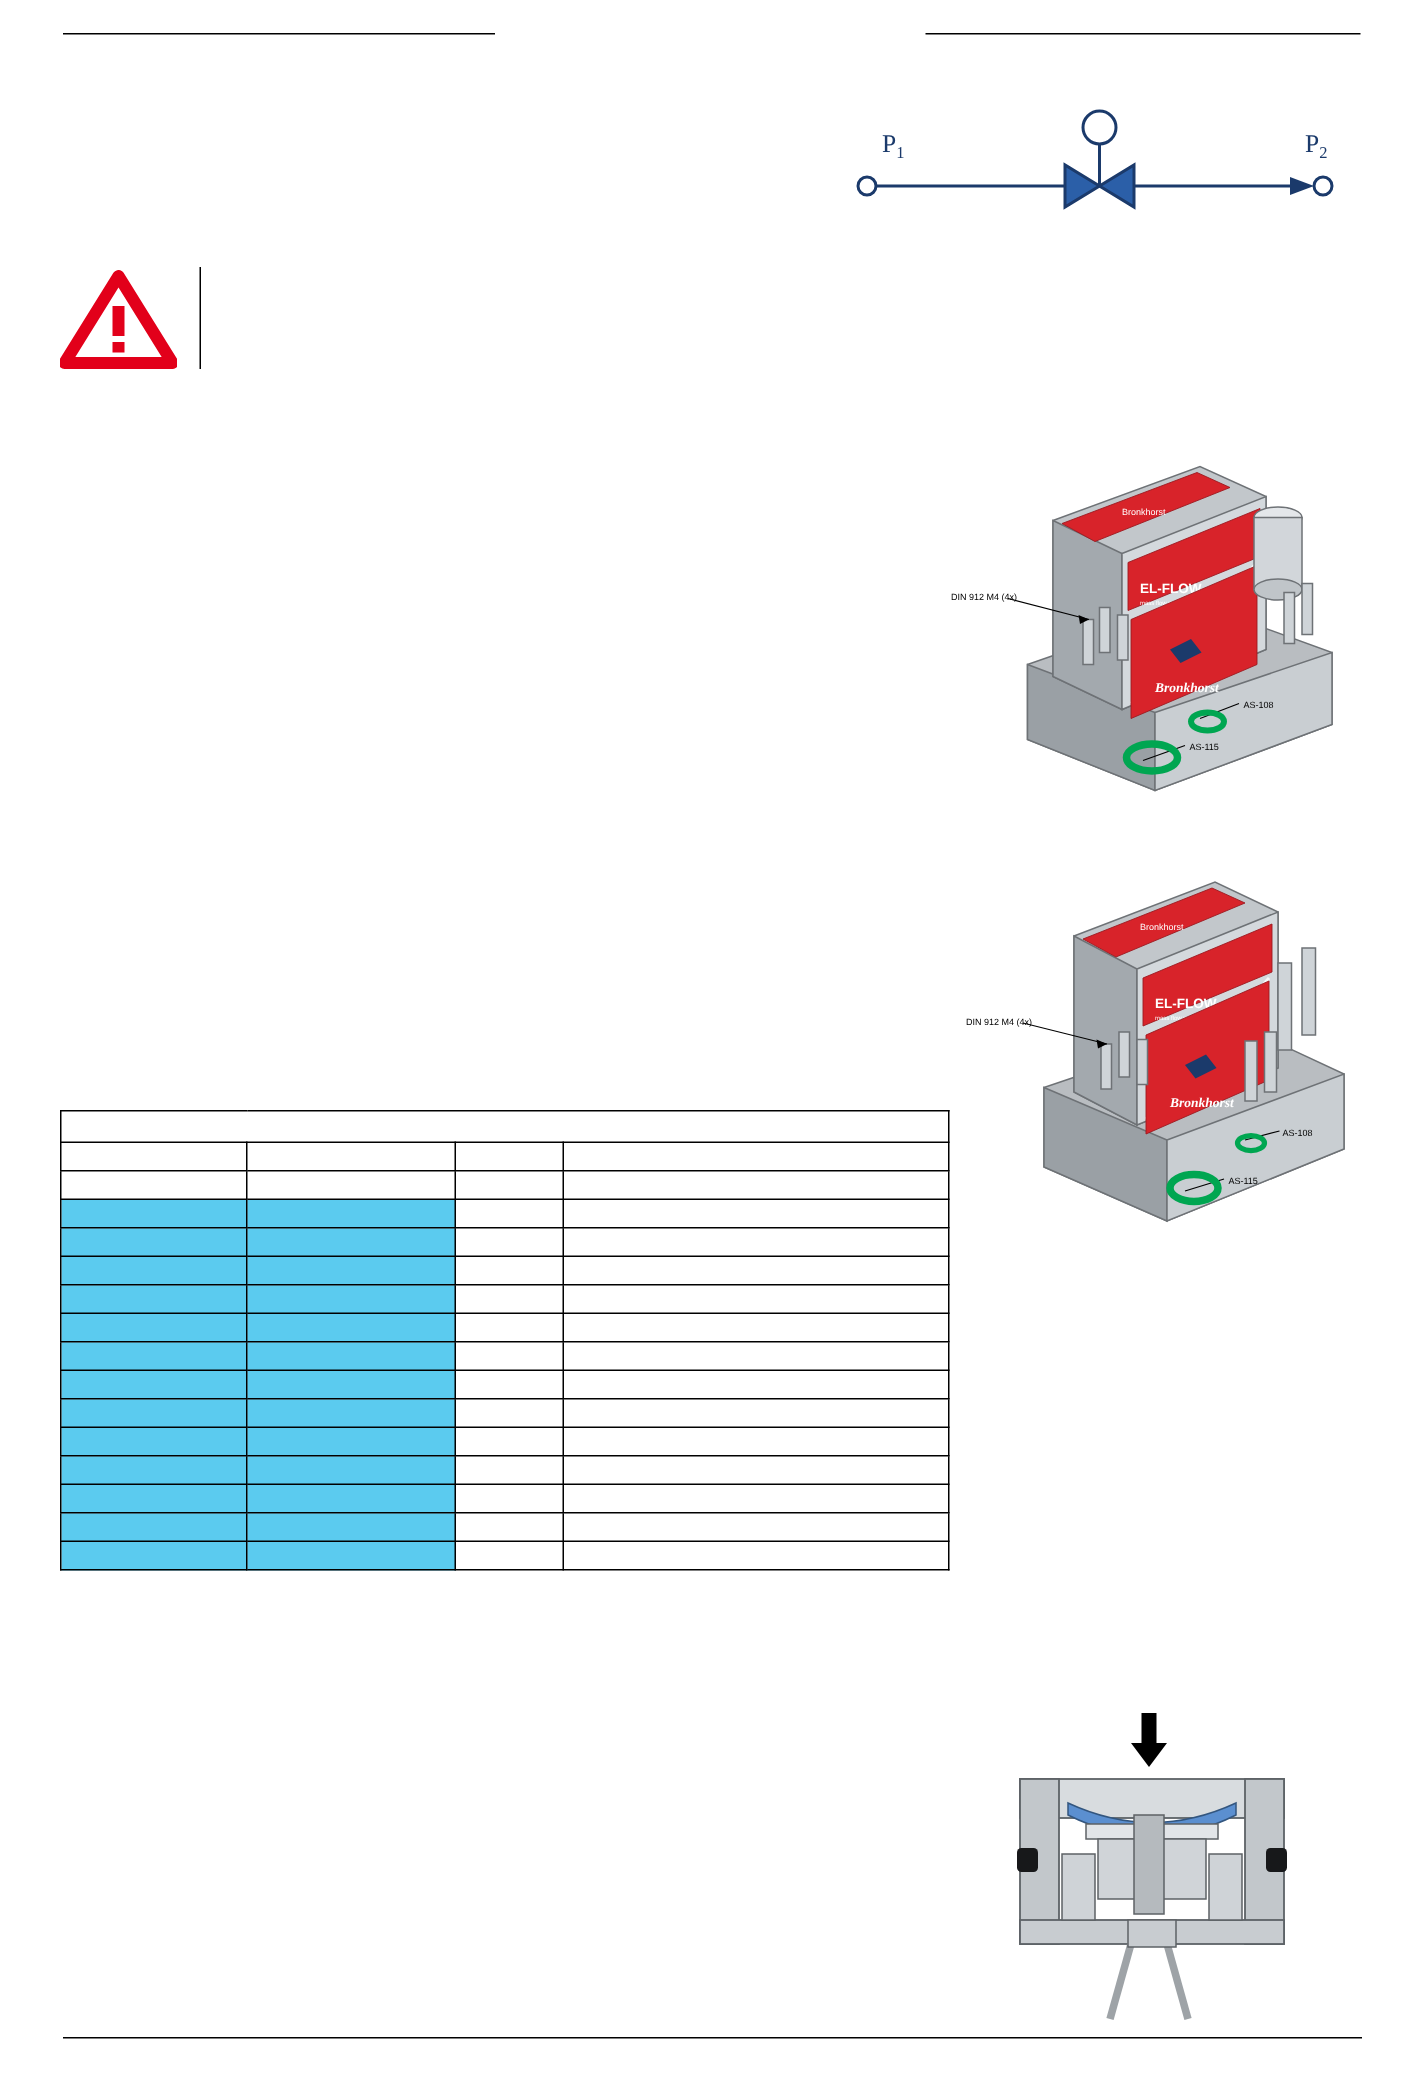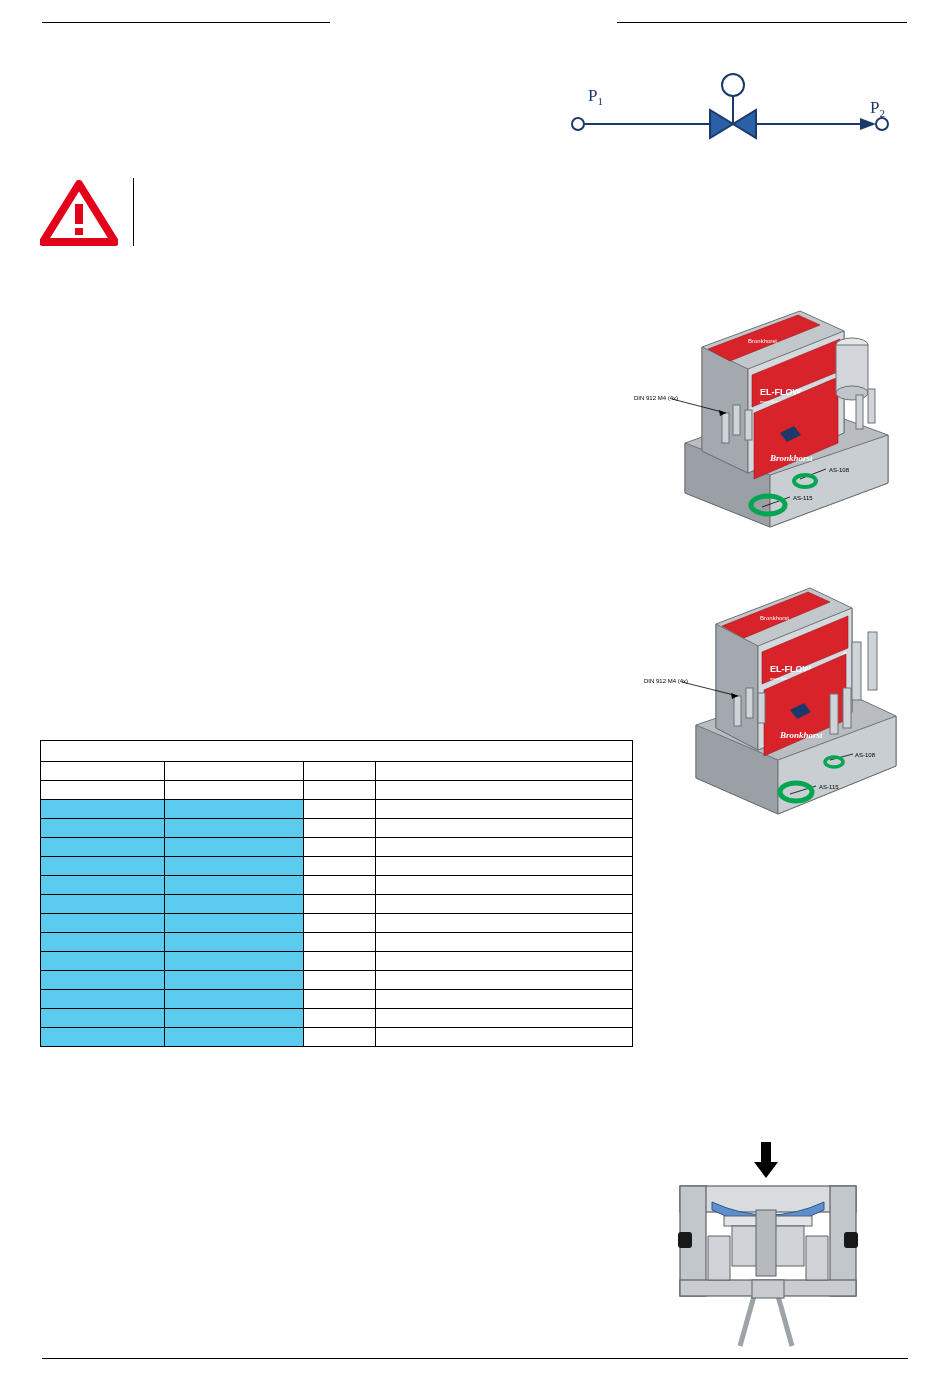--- a/index.html
+++ b/index.html
@@ -47,21 +47,21 @@
   .valve-schematic .lbl {
     position: absolute;
     font-size: 17px;
     color: #1b3a6b;
     font-family: "Liberation Serif", serif;
   }
   .valve-schematic .lbl sub {
     font-size: 11px;
   }
   .p1-label { left: 28px; top: 20px; }
-  .p2-label { left: 310px; top: 32px; text-align: right; }
+  .p2-label { left: 310px; top: 20px; text-align: right; }
 
   
   .warn-wrap {
     position: absolute;
     left: 40px;
     top: 180px;
     width: 110px;
     height: 70px;
   }
   .warn-divider {

